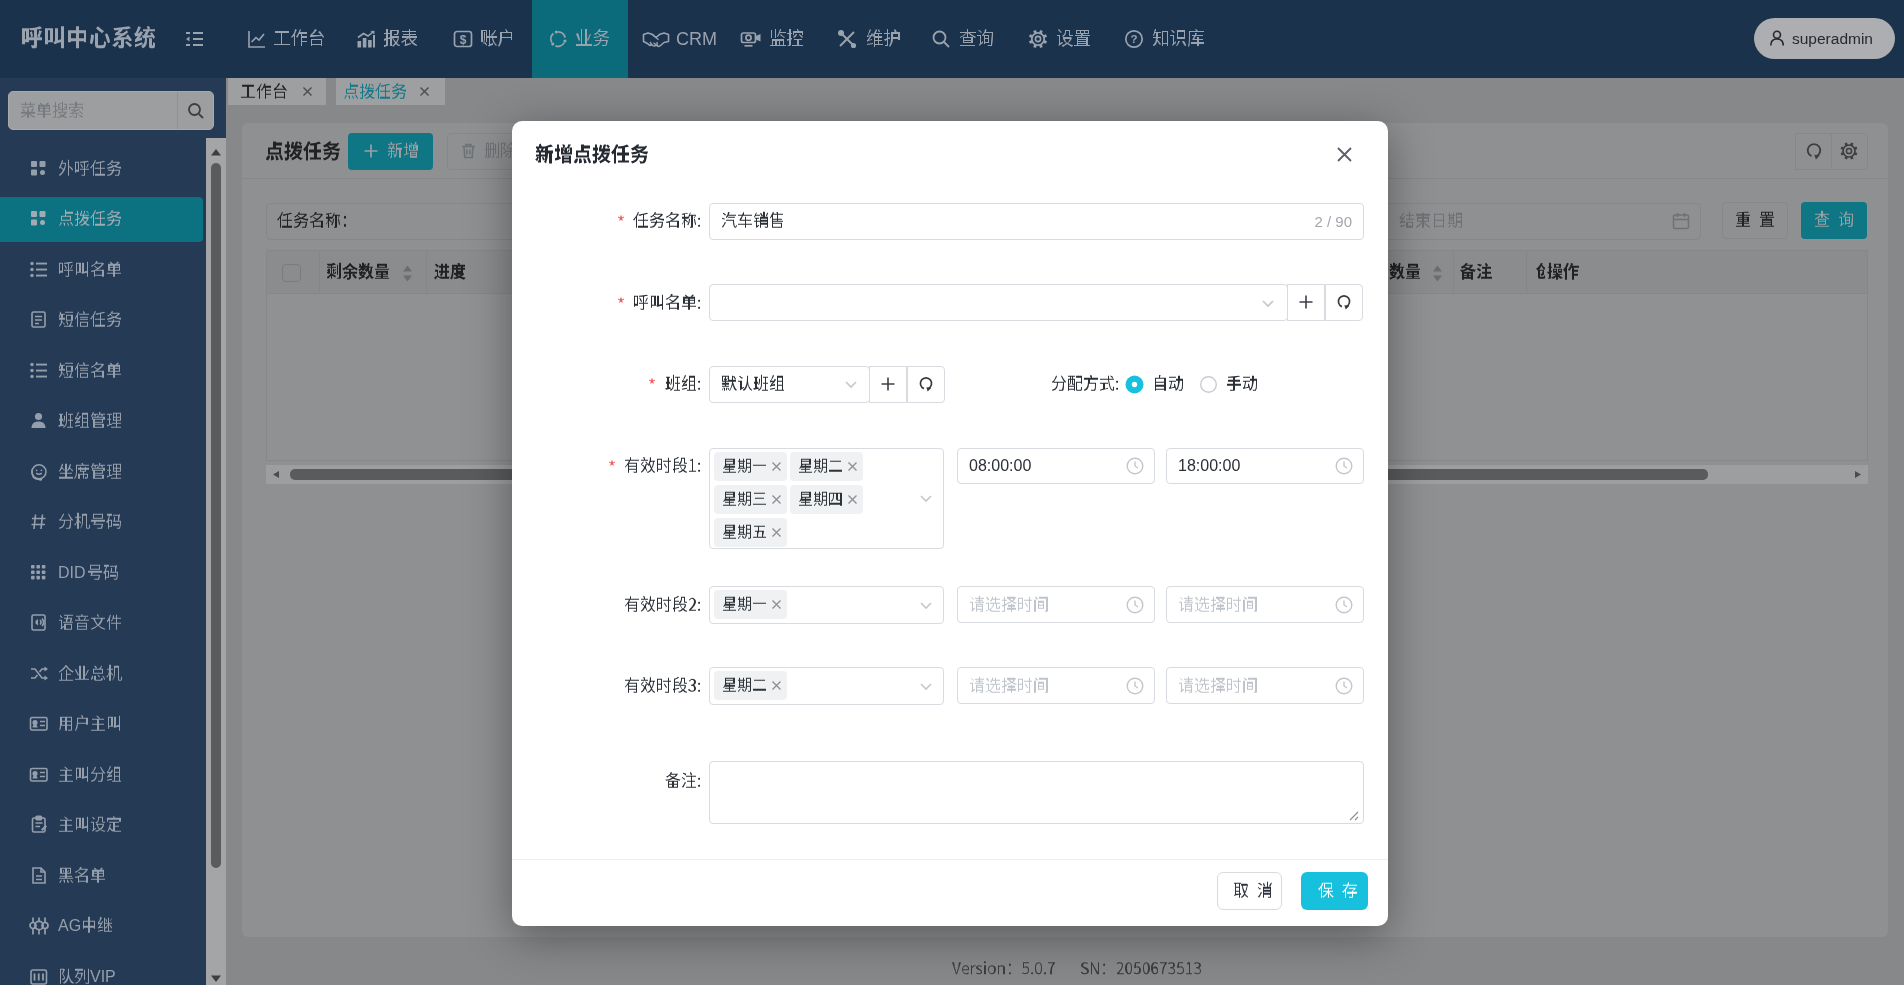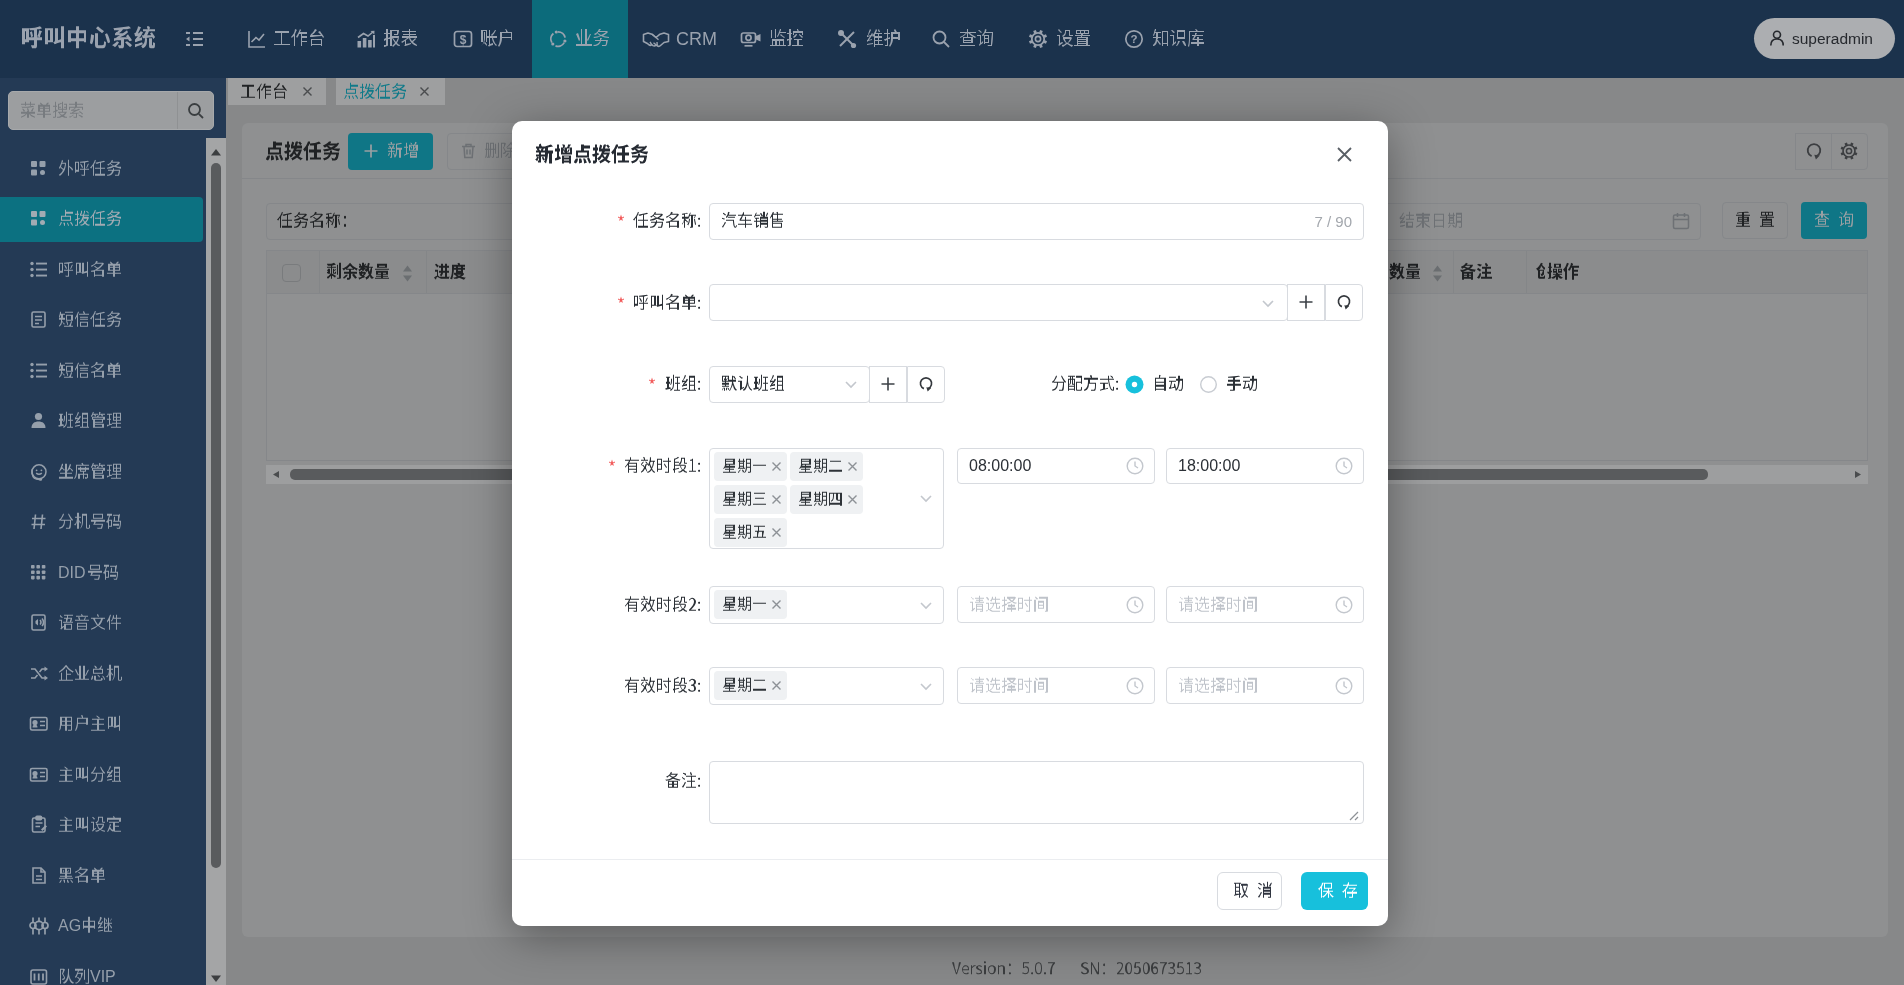--- a/index.html
+++ b/index.html
@@ -467,21 +467,21 @@
 <svg style="position:absolute;left:617.0px;top:213.7px;overflow:visible" width="8" height="22" viewBox="0 0 8 22">
     <path transform="translate(0,15.6)" d="M3 -9 4 -10 5 -9 6 -9 5 -11 7 -12 7 -13 5 -12 4 -15H4L3 -12L1 -13L1 -12L3 -11L2 -9Z" fill="#f25a5a"></path>
   </svg>
 <svg style="position:absolute;left:632.6px;top:212.2px;overflow:visible" width="68" height="21" viewBox="0 0 68 21">
     <path transform="translate(0,14.7)" d="M5 -1V1H15V-1H11V-6H15V-7H11V-12C12 -12 14 -13 15 -13L14 -14C12 -13 8 -13 5 -12C6 -12 6 -11 6 -11C7 -11 8 -11 10 -12V-7H5V-6H10V-1ZM5 -15C4 -12 2 -9 0 -7C1 -7 1 -6 1 -6C2 -7 2 -8 3 -9V1H4V-10C5 -12 5 -13 6 -14Z M23 -7C23 -6 23 -5 23 -5H18V-4H22C22 -2 20 -0 17 0C17 1 17 1 18 1C21 1 23 -1 24 -4H29C28 -1 28 -0 28 -0C27 0 27 0 27 0C27 0 26 0 25 -0C25 0 25 1 25 1C26 1 27 1 27 1C28 1 28 1 29 1C29 0 30 -1 30 -4C30 -4 30 -5 30 -5H24C24 -5 24 -6 24 -6ZM28 -12C27 -11 26 -10 24 -9C23 -10 22 -10 21 -11L21 -12ZM22 -15C21 -13 20 -11 17 -10C18 -10 18 -9 18 -9C19 -10 20 -10 20 -11C21 -10 22 -9 23 -9C21 -8 19 -8 17 -7C17 -7 17 -6 17 -6C20 -6 22 -7 24 -8C26 -7 28 -7 31 -6C31 -7 31 -7 31 -8C29 -8 27 -8 26 -9C27 -9 29 -11 30 -12L29 -13L29 -13H22C23 -13 23 -14 23 -14Z M36 -9C37 -9 38 -8 39 -7C37 -6 35 -5 33 -5C33 -4 33 -4 33 -4C34 -4 35 -4 36 -4V1H37V0H44V1H46V-6H39C42 -7 44 -10 46 -12L45 -13L44 -13H39C39 -13 40 -14 40 -14L38 -15C38 -13 36 -11 33 -10C33 -9 34 -9 34 -9C35 -10 37 -11 38 -12H44C43 -10 41 -9 40 -8C39 -8 38 -9 37 -10ZM44 -1H37V-5H44Z M56 -8C56 -6 55 -3 54 -2C55 -2 55 -2 55 -1C56 -3 57 -5 57 -8ZM61 -8C61 -6 62 -3 62 -2L63 -2C63 -4 62 -6 62 -8ZM57 -14C56 -12 55 -10 55 -9V-10H52V-13C53 -13 54 -13 55 -13L54 -14C53 -14 51 -13 49 -13C49 -13 49 -12 49 -12C50 -12 51 -12 51 -12V-10H49V-8H51C51 -6 50 -4 49 -3C49 -3 49 -2 49 -2C50 -3 51 -5 51 -6V1H52V-6C53 -6 54 -5 54 -4L55 -5C54 -6 53 -7 52 -8V-8H54L54 -8C55 -8 55 -8 55 -8C56 -8 56 -10 57 -11H58V-0C58 0 58 0 58 0C58 0 57 0 57 0C57 0 57 1 57 1C58 1 59 1 59 1C59 1 60 1 60 -0V-11H62C62 -10 61 -10 61 -9L62 -9C62 -10 63 -11 63 -12L63 -12L62 -12H57C57 -13 58 -14 58 -14Z M66 -7C67 -7 67 -7 67 -8C67 -9 67 -9 66 -9C66 -9 65 -9 65 -8C65 -7 66 -7 66 -7ZM66 0C67 0 67 -0 67 -1C67 -2 67 -2 66 -2C66 -2 65 -2 65 -1C65 -0 66 0 66 0Z" fill="#2c3137"></path>
   </svg>
 <div style="position:absolute;left:709px;top:203px;width:655px;height:37px;box-sizing:border-box;background:#fff;border:1px solid #d8dbe0;border-radius:4px;"></div>
 <svg style="position:absolute;left:721.0px;top:212.2px;overflow:visible" width="64" height="21" viewBox="0 0 64 21">
     <path transform="translate(0,14.7)" d="M7 -10V-9H14V-10ZM2 -13C2 -13 4 -12 4 -11L5 -12C4 -13 3 -14 2 -14ZM1 -8C2 -8 3 -7 3 -7L4 -8C3 -8 2 -9 1 -9ZM1 0 2 1C3 -1 4 -3 5 -4L4 -5C3 -3 2 -1 1 0ZM7 -15C7 -13 6 -11 5 -10C5 -9 5 -9 6 -9C6 -9 7 -10 7 -11H15V-12H8C8 -13 8 -14 9 -14ZM5 -7V-6H12C12 -2 13 1 14 1C15 1 15 1 16 -1C15 -2 15 -2 15 -2C15 -1 15 0 14 0C14 0 13 -3 13 -7Z M19 -6C19 -6 19 -6 20 -6H24V-3H17V-2H24V1H25V-2H31V-3H25V-6H30V-7H25V-10H24V-7H20C21 -8 21 -9 22 -11H31V-12H23C23 -13 23 -13 23 -14L22 -15C22 -14 22 -13 21 -12H17V-11H21C20 -10 20 -9 19 -8C19 -7 19 -7 18 -7C18 -7 19 -6 19 -6Z M39 -13C40 -12 40 -11 41 -10L42 -11C41 -12 41 -13 40 -14ZM46 -14C46 -13 45 -12 45 -11L45 -10C46 -11 47 -12 47 -14ZM35 -14C34 -13 34 -11 33 -10C33 -10 33 -9 33 -9C34 -10 34 -10 35 -11H39V-12H35C35 -13 36 -14 36 -14ZM33 -6V-5H35V-1C35 -1 35 -0 35 0C35 0 35 1 35 1C35 1 36 1 38 -1C38 -1 38 -2 38 -2L36 -1V-5H39V-6H36V-8H38V-9H34V-8H35V-6ZM40 -5H46V-4H40ZM40 -7V-8H46V-7ZM42 -15V-10H39V1H40V-2H46V-0C46 -0 46 0 45 0C45 0 44 0 43 0C44 0 44 1 44 1C45 1 46 1 46 1C47 1 47 0 47 -0V-10L46 -10H44V-15Z M52 -15C51 -13 50 -11 49 -9C49 -9 49 -9 49 -8C50 -9 50 -10 51 -10V-4H52V-5H62V-6H57V-7H61V-8H57V-10H61V-10H57V-12H62V-13H57C57 -13 57 -14 57 -15L55 -14C56 -14 56 -13 56 -13H52C53 -13 53 -14 53 -14ZM51 -4V1H52V1H60V1H61V-4ZM52 -0V-3H60V-0ZM56 -10V-8H52V-10ZM56 -10H52V-12H56ZM56 -7V-6H52V-7Z" fill="#2b3036"></path>
   </svg>
-<div style="position:absolute;top:210.8px;font-family:&quot;Liberation Sans&quot;,sans-serif;font-size:15px;color:#a3a7ad;font-weight:400;line-height:22px;white-space:pre;left:1352px;transform:translateX(-100%);">7 / 90</div>
+<div style="position:absolute;top:210.8px;font-family:&quot;Liberation Sans&quot;,sans-serif;font-size:15px;color:#a3a7ad;font-weight:400;line-height:22px;white-space:pre;left:1352px;transform:translateX(-100%);">2 / 90</div>
 <svg style="position:absolute;left:617.0px;top:295.6px;overflow:visible" width="8" height="22" viewBox="0 0 8 22">
     <path transform="translate(0,15.6)" d="M3 -9 4 -10 5 -9 6 -9 5 -11 7 -12 7 -13 5 -12 4 -15H4L3 -12L1 -13L1 -12L3 -11L2 -9Z" fill="#f25a5a"></path>
   </svg>
 <svg style="position:absolute;left:632.6px;top:294.2px;overflow:visible" width="68" height="21" viewBox="0 0 68 21">
     <path transform="translate(0,14.7)" d="M14 -11C13 -10 13 -8 12 -7L13 -7C14 -8 14 -10 15 -11ZM6 -11C7 -10 7 -8 8 -7L9 -7C9 -8 8 -10 7 -11ZM14 -14C12 -14 9 -13 6 -13C6 -13 6 -12 6 -12C7 -12 9 -12 10 -12V-6H6V-5H10V-0C10 0 10 0 9 0C9 0 8 0 7 0C7 0 8 1 8 1C9 1 10 1 10 1C11 1 11 1 11 -0V-5H15V-6H11V-12C12 -13 14 -13 15 -13ZM1 -13V-2H2V-3H5V-13ZM2 -12H4V-5H2Z M24 -2C24 -2 25 -2 29 -3V1H30V-14H29V-5L26 -4V-13H24V-4C24 -4 24 -3 23 -3C24 -3 24 -2 24 -2ZM18 -13V-1H19V-3H23V-13ZM19 -12H21V-4H19Z M36 -9C37 -9 38 -8 39 -7C37 -6 35 -5 33 -5C33 -4 33 -4 33 -4C34 -4 35 -4 36 -4V1H37V0H44V1H46V-6H39C42 -7 44 -10 46 -12L45 -13L44 -13H39C39 -13 40 -14 40 -14L38 -15C38 -13 36 -11 33 -10C33 -9 34 -9 34 -9C35 -10 37 -11 38 -12H44C43 -10 41 -9 40 -8C39 -8 38 -9 37 -10ZM44 -1H37V-5H44Z M52 -8H55V-6H52ZM57 -8H61V-6H57ZM52 -10H55V-9H52ZM57 -10H61V-9H57ZM59 -14C59 -14 58 -12 58 -12H54L55 -12C54 -13 53 -14 53 -14L52 -14C52 -13 53 -12 53 -12H50V-5H55V-3H49V-2H55V1H57V-2H63V-3H57V-5H62V-12H59C60 -12 60 -13 61 -14Z M66 -7C67 -7 67 -7 67 -8C67 -9 67 -9 66 -9C66 -9 65 -9 65 -8C65 -7 66 -7 66 -7ZM66 0C67 0 67 -0 67 -1C67 -2 67 -2 66 -2C66 -2 65 -2 65 -1C65 -0 66 0 66 0Z" fill="#2c3137"></path>
   </svg>
 <div style="position:absolute;left:709px;top:284px;width:579px;height:37px;box-sizing:border-box;background:#fff;border:1px solid #d8dbe0;border-radius:4px;"></div>
 <svg style="position:absolute;left:1262px;top:300px;overflow:visible" width="12" height="7" viewBox="0 0 12 7">
     <path d="M1 1 L6 6 L11 1" stroke="#c3c7cd" stroke-width="1.6" fill="none"></path>
   </svg>

